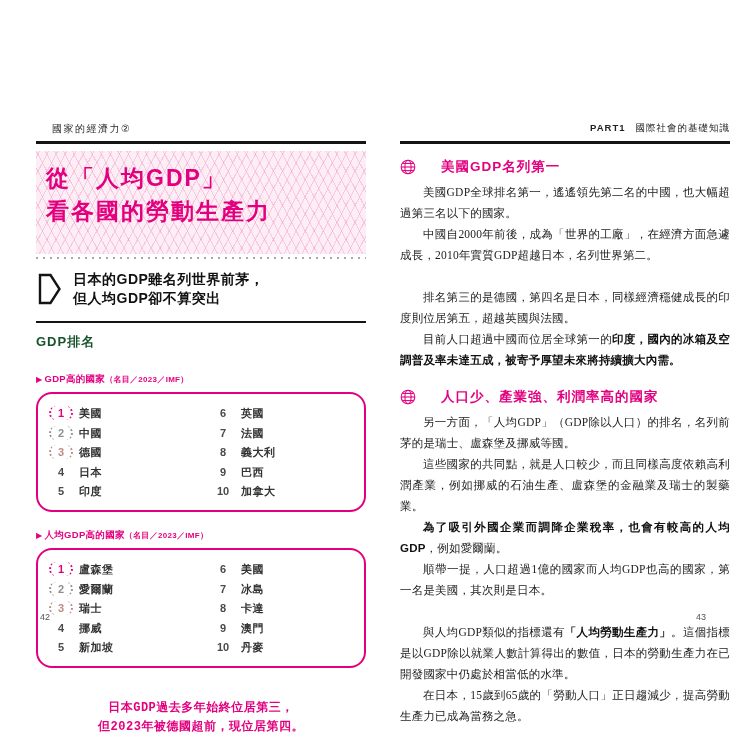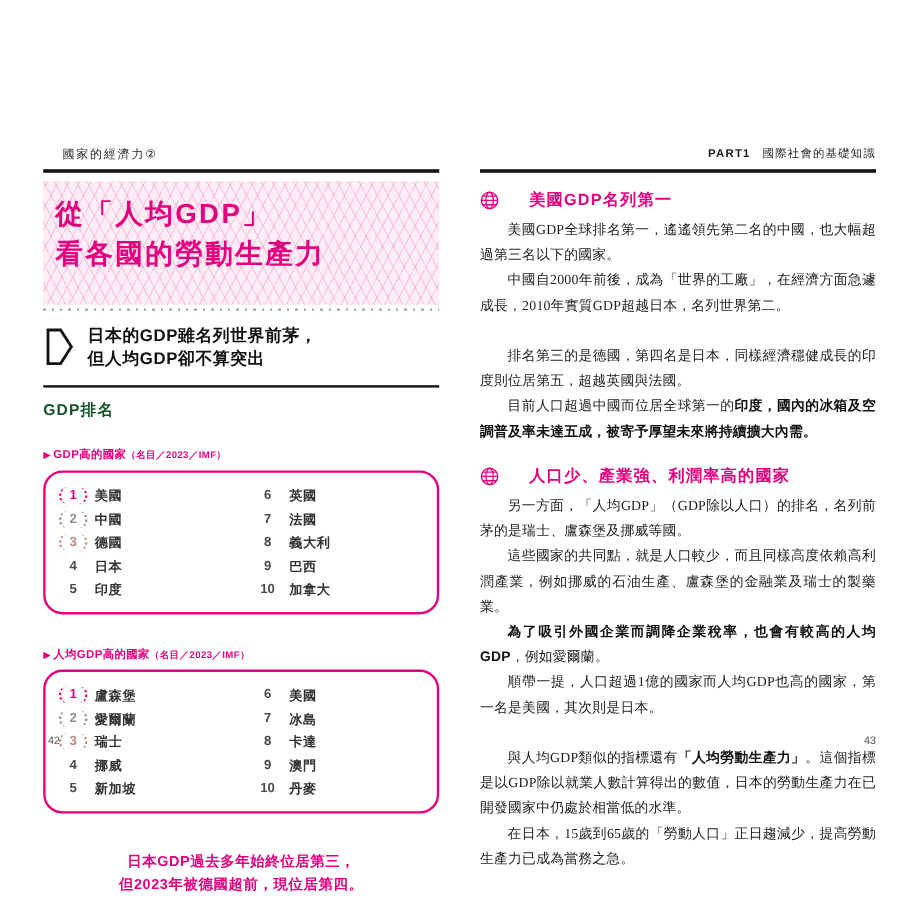--- a/index.html
+++ b/index.html
@@ -6,21 +6,21 @@
   html,body { width:750px; height:750px; background:#ffffff; overflow:hidden;
     font-family:"Liberation Sans","DejaVu Sans",sans-serif; color:#1e1e1e; }
   .page { position:absolute; top:122px; width:330px; }
   #left-page  { left:36px; }
   #right-page { left:400px; }
 
   
   .thick-rule { height:2.5px; background:#141414; }
   .page-num { position:absolute; top:612px; font-size:9px; color:#555; }
   #page-num-left  { left:40px;text-align:center; }
-  #page-num-right { left:720px; }
+  #page-num-right { left:696px; }
 
   
   .kicker { font-size:10px; letter-spacing:1.5px; color:#2a2a2a; margin-bottom:5px;padding-left:16px; }
   #left-page .thick-rule.top { margin-bottom:7px; }
 
   .title-block {
     background-color:#fdeef5;
     background-image:
       repeating-linear-gradient(62deg,  rgba(238,140,190,.38) 0 1px, transparent 1px 8px),
       repeating-linear-gradient(-62deg, rgba(238,140,190,.38) 0 1px, transparent 1px 8px);
@@ -52,24 +52,24 @@
   .rank-num { display:inline-block; width:18px; text-align:center; font-weight:bold;
     font-size:11px; color:#4a4a4a; position:relative; line-height:13px; }
   .wreath::before, .wreath::after { content:''; position:absolute; top:-1px; width:7px; height:14px; }
   .wreath::before { left:-3px; border-left:2px dotted currentColor; border-radius:8px 0 0 8px; }
   .wreath::after  { right:-3px; border-right:2px dotted currentColor; border-radius:0 8px 8px 0; }
   .r1 { color:#e3007f; }
   .r2 { color:#8f8f8f; }
   .r3 { color:#bd8a80; }
   .rank-name { font-size:11px; font-weight:bold; color:#333; letter-spacing:.5px; }
 
-  .second-label { margin-top:27px; }
+  .second-label { margin-top:17px; }
 
   .pink-note { margin-top:31px; text-align:center; color:#e3007f; font-weight:bold;
-    font-size:12px; line-height:19px; letter-spacing:.5px; }
+    font-size:12px; line-height:19px; letter-spacing:.5px;font-family:Liberation Mono, monospace; }
   #left-page .thick-rule.bottom { margin-top:17px; }
 
   
   .rp-header { text-align:right; font-size:9.5px; color:#222; margin-bottom:6px; letter-spacing:1px; }
   .rp-header .part { font-weight:bold; margin-right:10px; }
   #right-page .thick-rule.top { margin-bottom:14px; }
 
   .section { margin-top:9px; }
   .section + .section { margin-top:17px; }
   .sec-heading { display:flex; align-items:center; gap:25px; margin-bottom:6px; }

